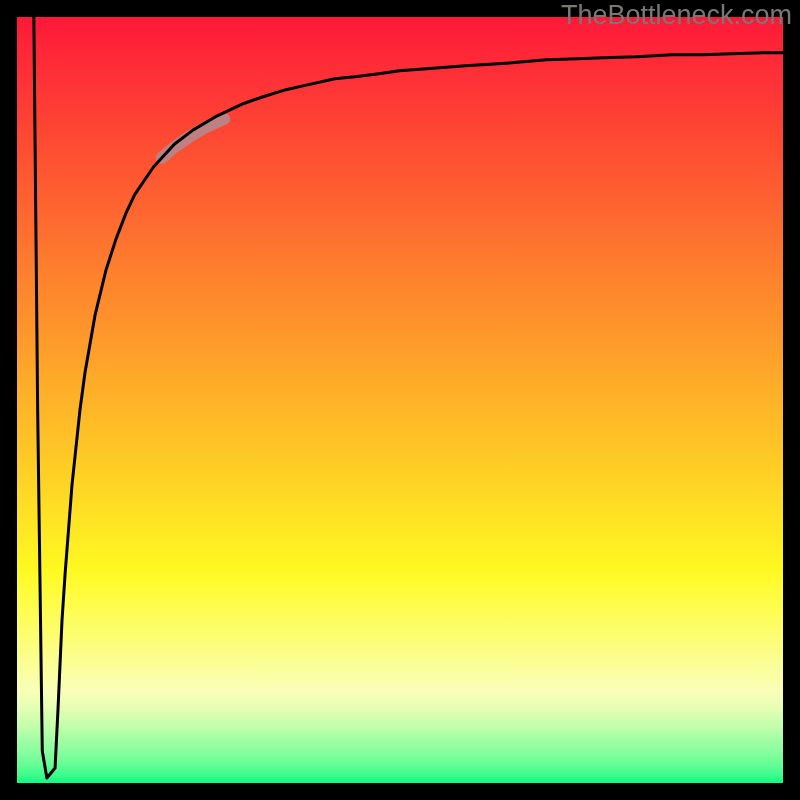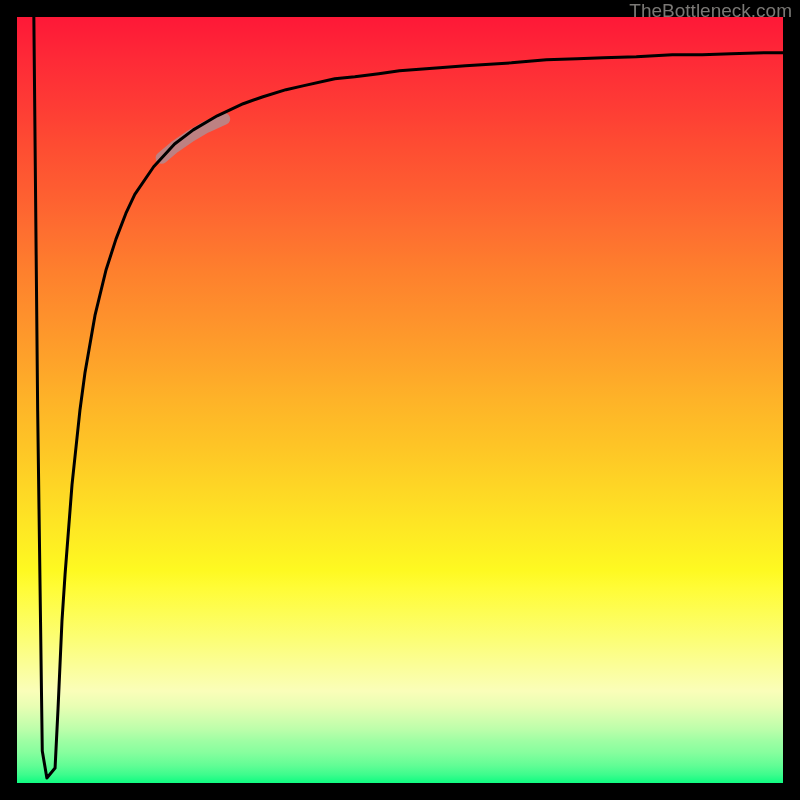--- a/index.html
+++ b/index.html
@@ -49,21 +49,21 @@
         #11fc82 100%
       );
     }
 
     .watermark {
       position: absolute;
       top: 0px;
       right: 8px;
       color: #7a7875;
       font-family: Arial, Helvetica, sans-serif;
-      font-size: 19px;
+      font-size: 27px;
       font-weight: 400;
       user-select: none;
       z-index: 10;
     }
 
     .curve-svg {
       position: absolute;
       top: 0;
       left: 0;
       width: 800px;

